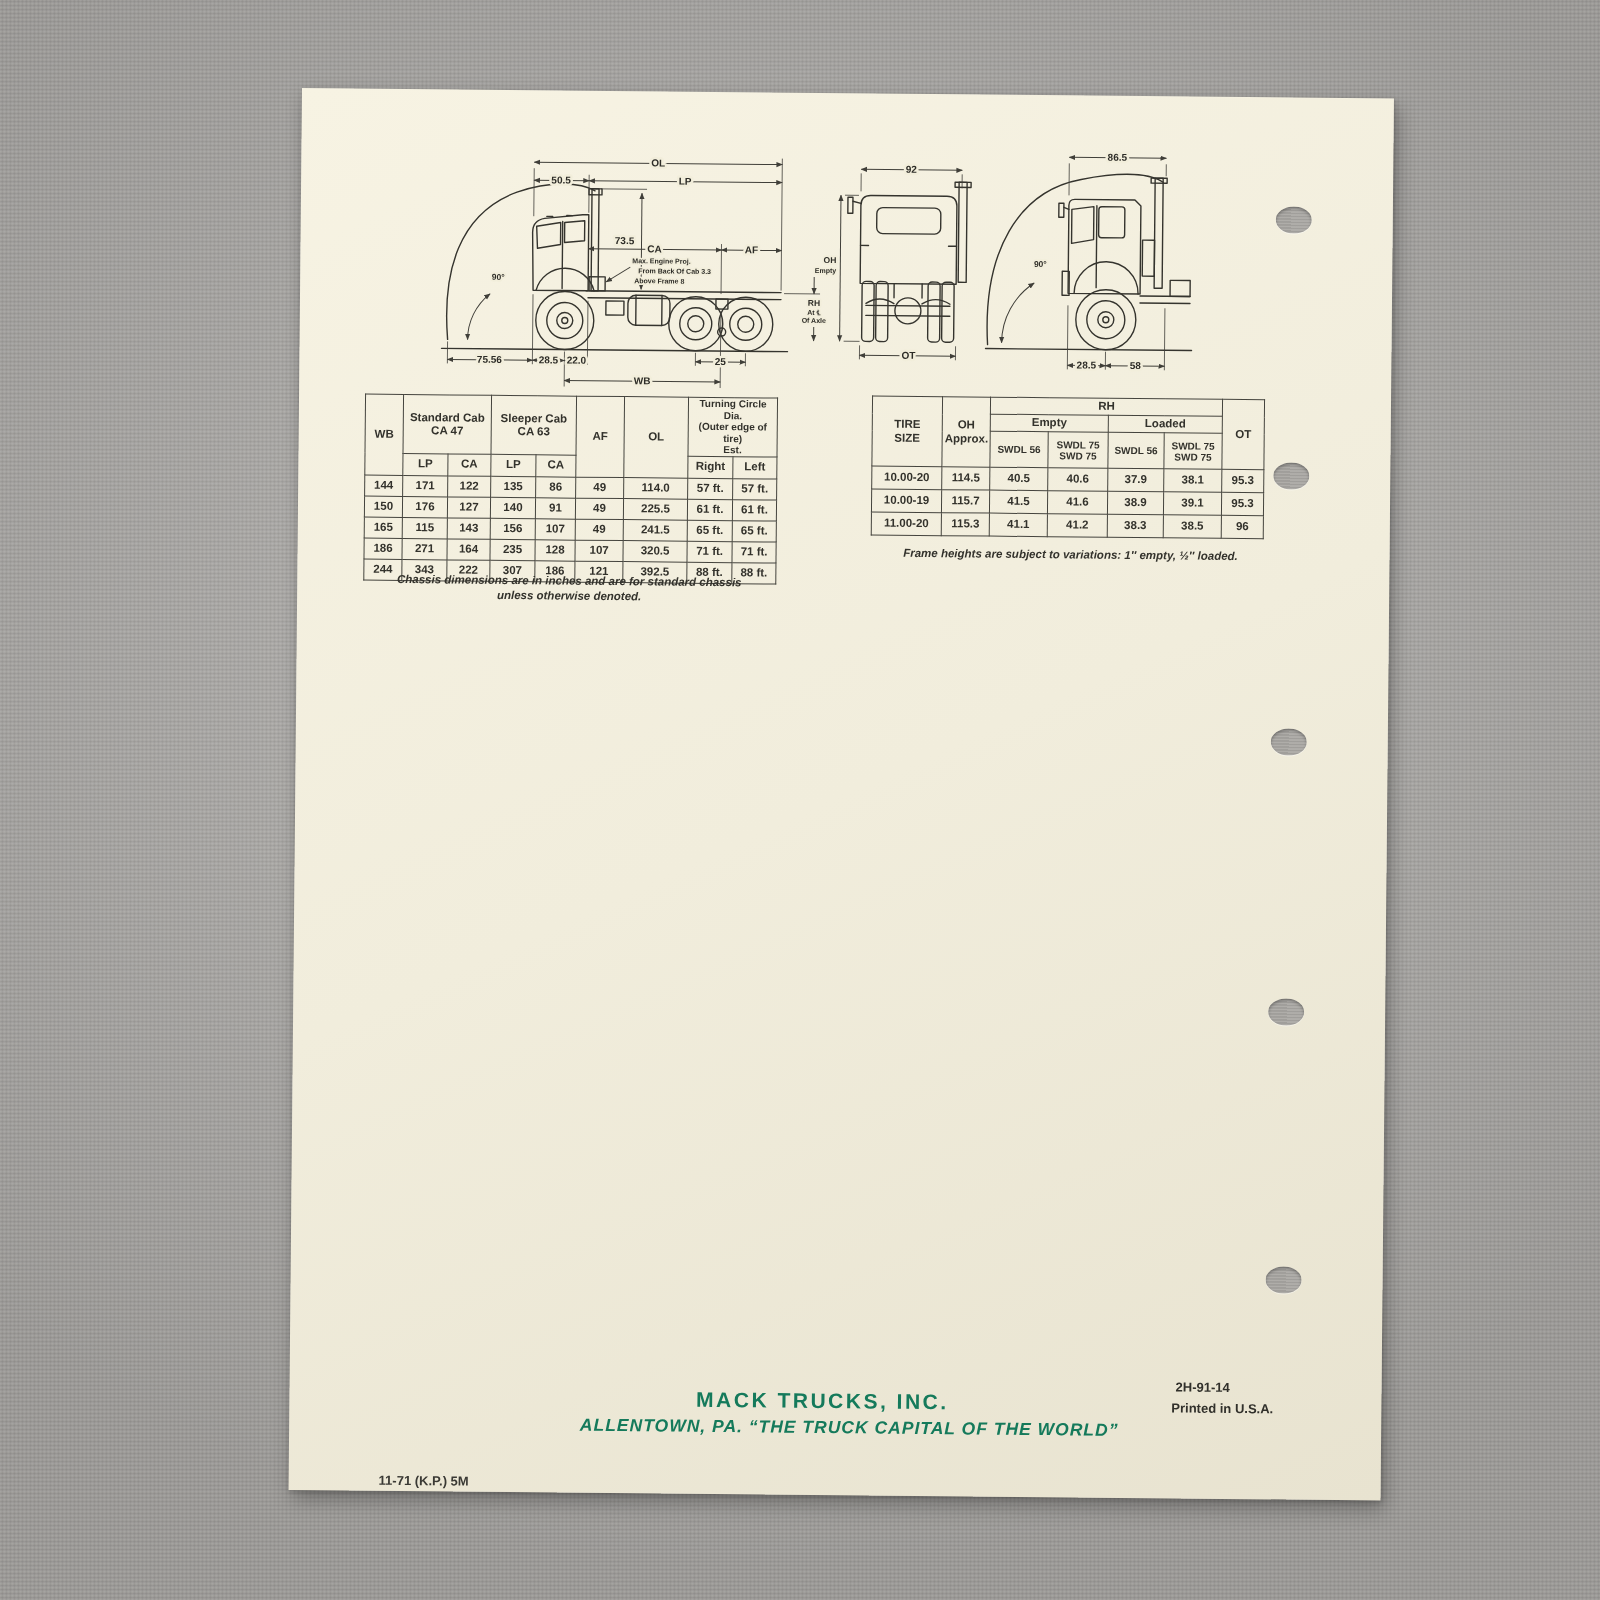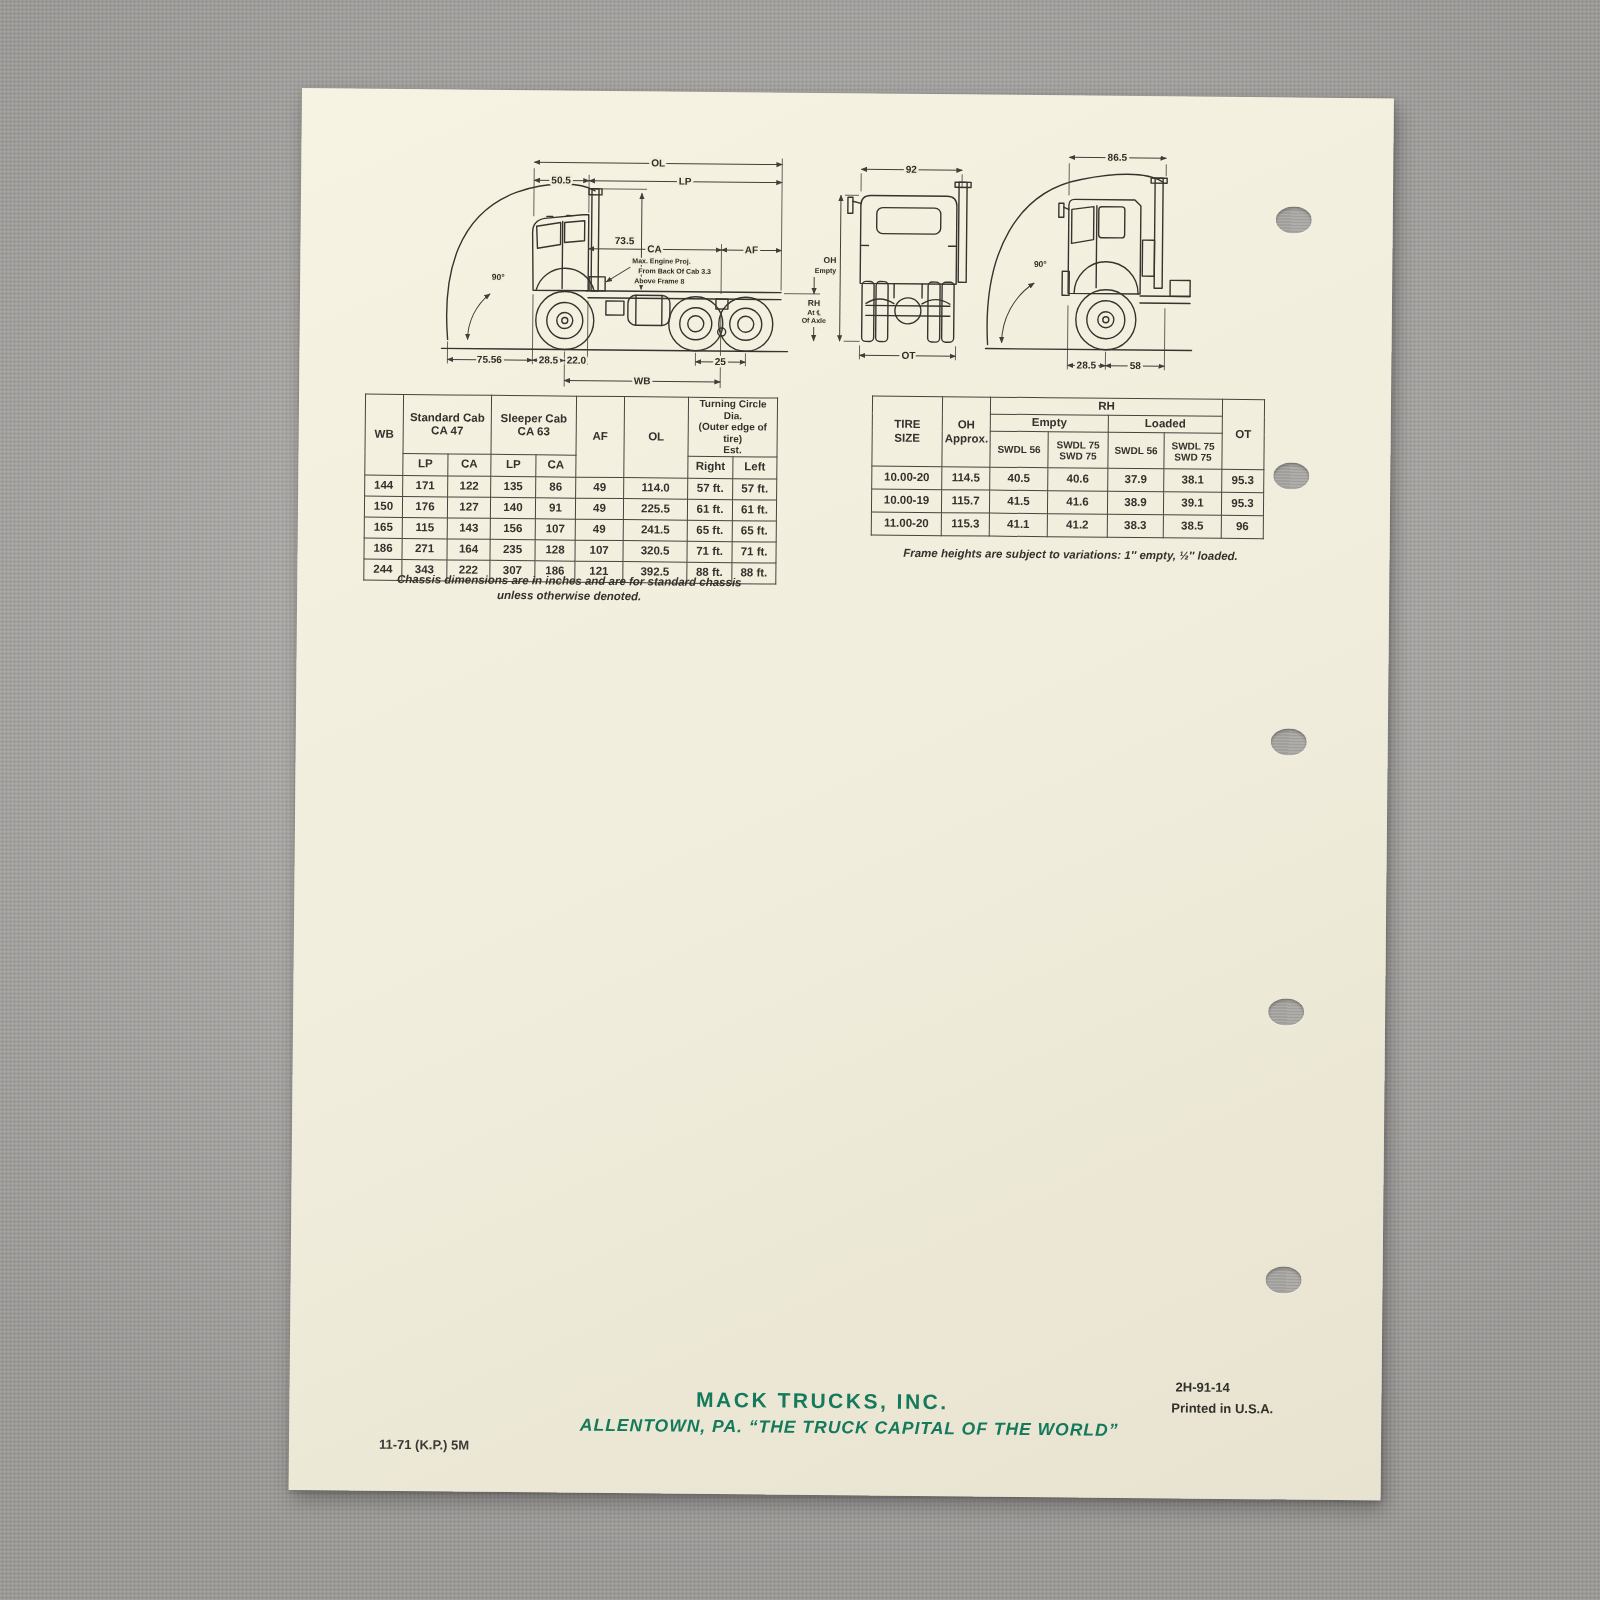--- a/index.html
+++ b/index.html
@@ -35,21 +35,21 @@
   .spec-table{position:absolute;border-collapse:collapse;table-layout:fixed;color:#33322c;
     font:bold 11.5px/1.15 "Liberation Sans",sans-serif;text-align:center;}
   .spec-table th,.spec-table td{border:1.6px solid #45443e;padding:0 2px;font-weight:bold;}
   .small-h{font-size:10px;line-height:1.1;}
   .tiny-h{font-size:10px;line-height:1.15;}
   .note{position:absolute;text-align:center;color:#33322c;font:bold italic 11.5px/1.3 "Liberation Sans",sans-serif;}
   .footer-company{position:absolute;left:533px;top:1296px;transform:translateX(-50%);
     color:#157a5b;font:bold 21px "Liberation Sans",sans-serif;letter-spacing:2.5px;white-space:nowrap;}
   .footer-tagline{position:absolute;left:560px;top:1324px;transform:translateX(-50%);
     color:#157a5b;font:bold italic 17.5px "Liberation Sans",sans-serif;letter-spacing:1px;white-space:nowrap;}
-  .footer-run{position:absolute;left:90px;top:1348px;color:#3a3934;font:bold 13px "Liberation Sans",sans-serif;}
+  .footer-run{position:absolute;left:90px;top:1384px;color:#3a3934;font:bold 13px "Liberation Sans",sans-serif;}
   .footer-form{position:absolute;left:886px;top:1283px;color:#31302b;font:bold 13px "Liberation Sans",sans-serif;}
   .footer-printed{position:absolute;left:882px;top:1304px;color:#31302b;font:bold 13px "Liberation Sans",sans-serif;}
 </style>
 </head>
 <body>
 
 <div class="scene">
   <div class="sheet">
 
     <svg class="diagrams" viewBox="0 0 770 255">

